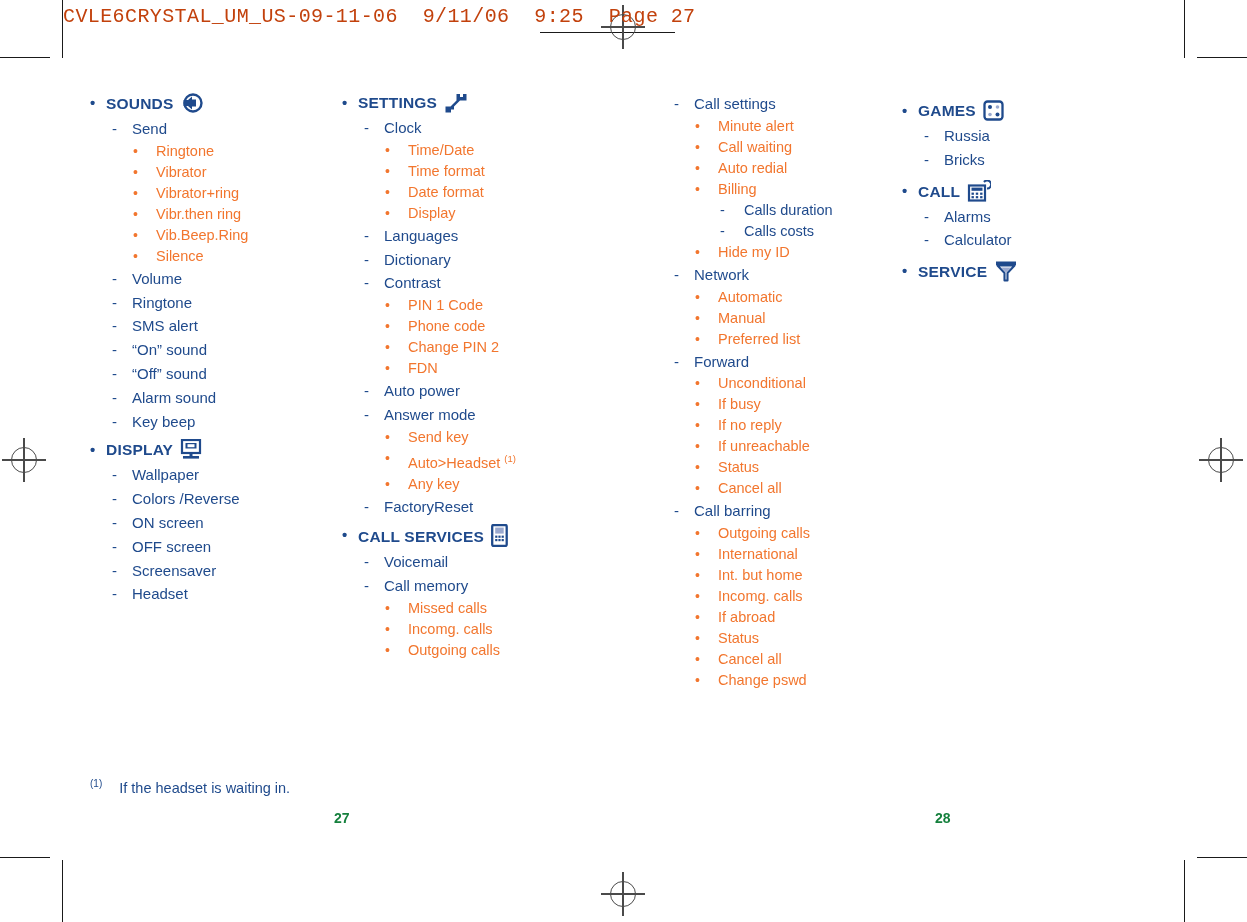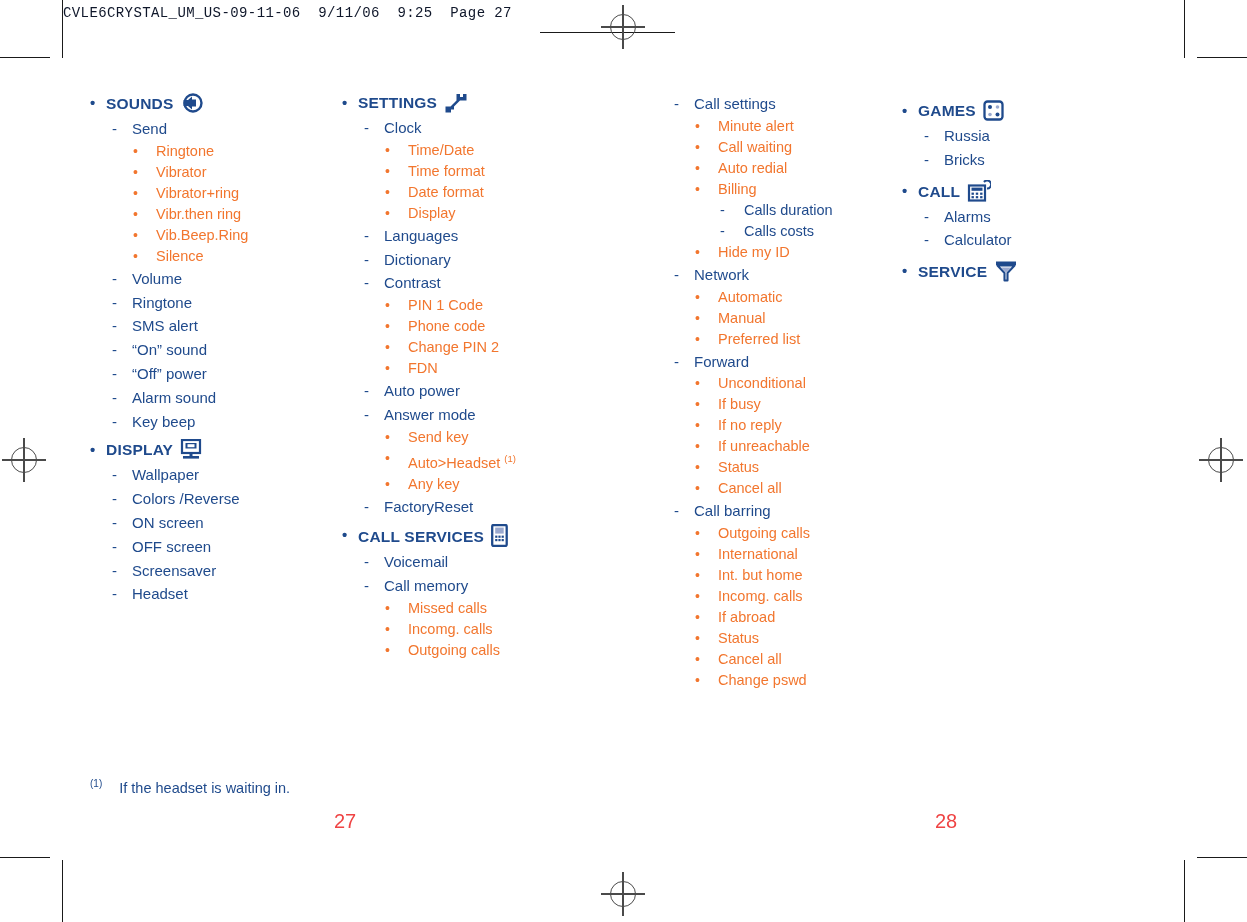--- a/index.html
+++ b/index.html
@@ -19,21 +19,21 @@
     position: absolute; border: 1.2px solid #4a4a4a; border-radius: 50%;
     width: 26px; height: 26px; left: 9px; top: 9px; background: transparent;
   }
   .reg-mark .vl { position: absolute; width: 1.2px; background: #4a4a4a; left: 21.4px; top: 0; height: 44px; }
   .reg-mark .hl { position: absolute; height: 1.2px; background: #4a4a4a; top: 21.4px; left: 0; width: 44px; }
 
   
   .print-header {
     position: absolute; left: 63px; top: 5px;
     font-family: "Liberation Mono", monospace;
-    font-size: 14px; letter-spacing: 0.4px; color: #0f172a;
+    font-size: 20px; letter-spacing: 0.4px; color: #c2410c;
     white-space: pre;
   }
 
   
   .sheet { position: absolute; left: 0; top: 0; width: 1247px; height: 922px; }
 
   .col { position: absolute; top: 92px; }
   #col1 { left: 88px;  width: 250px; }
   #col2 { left: 340px; width: 300px; }
   #col3 { left: 668px; width: 240px; }
@@ -125,21 +125,21 @@
   .icn svg { display: block; }
 
   
   .footnote {
     position: absolute; left: 90px; top: 778px;
     color: #1F4A8C; font-size: 14.5px; white-space: nowrap;
   }
   .footnote .fn-mark { font-size: 10px; vertical-align: super; margin-right: 17px; }
 
   .folio {
-    position: absolute; color: #ef4444; font-weight: normal; font-size: 20px;
+    position: absolute; color: #15803d; font-weight: bold; font-size: 14px;
   }
   #folio-left  { left: 334px; top: 810px; }
   #folio-right { left: 935px; top: 810px; }
 </style>
 </head>
 <body>
 
 <div>
 
   <div class="crop-line" style="left:62px; top:0; width:1.3px; height:58px;"></div>
@@ -193,21 +193,21 @@
         <li class="lvl2"><span class="mk">•</span><span>Ringtone</span></li>
         <li class="lvl2"><span class="mk">•</span><span>Vibrator</span></li>
         <li class="lvl2"><span class="mk">•</span><span>Vibrator+ring</span></li>
         <li class="lvl2"><span class="mk">•</span><span>Vibr.then ring</span></li>
         <li class="lvl2"><span class="mk">•</span><span>Vib.Beep.Ring</span></li>
         <li class="lvl2"><span class="mk">•</span><span>Silence</span></li>
         <li class="lvl1"><span class="mk">-</span><span>Volume</span></li>
         <li class="lvl1"><span class="mk">-</span><span>Ringtone</span></li>
         <li class="lvl1"><span class="mk">-</span><span>SMS alert</span></li>
         <li class="lvl1"><span class="mk">-</span><span>“On” sound</span></li>
-        <li class="lvl1"><span class="mk">-</span><span>“Off” power</span></li>
+        <li class="lvl1"><span class="mk">-</span><span>“Off” sound</span></li>
         <li class="lvl1"><span class="mk">-</span><span>Alarm sound</span></li>
         <li class="lvl1"><span class="mk">-</span><span>Key beep</span></li>
         <li class="lvl0"><span class="mk">•</span><span>DISPLAY</span><span class="icn"><svg width="22" height="21" viewBox="0 0 22 21">
       <rect x="2" y="1" width="18" height="13" fill="none" stroke="#1F4A8C" stroke-width="2.2"></rect>
       <rect x="5.5" y="4" width="11" height="5.5" fill="#1F4A8C"></rect>
       <rect x="7.5" y="5.2" width="7" height="3" fill="#fff"></rect>
       <rect x="9.5" y="14" width="3" height="3" fill="#1F4A8C"></rect>
       <rect x="3" y="17" width="16" height="2.6" fill="#1F4A8C"></rect>
     </svg></span></li>
         <li class="lvl1"><span class="mk">-</span><span>Wallpaper</span></li>

